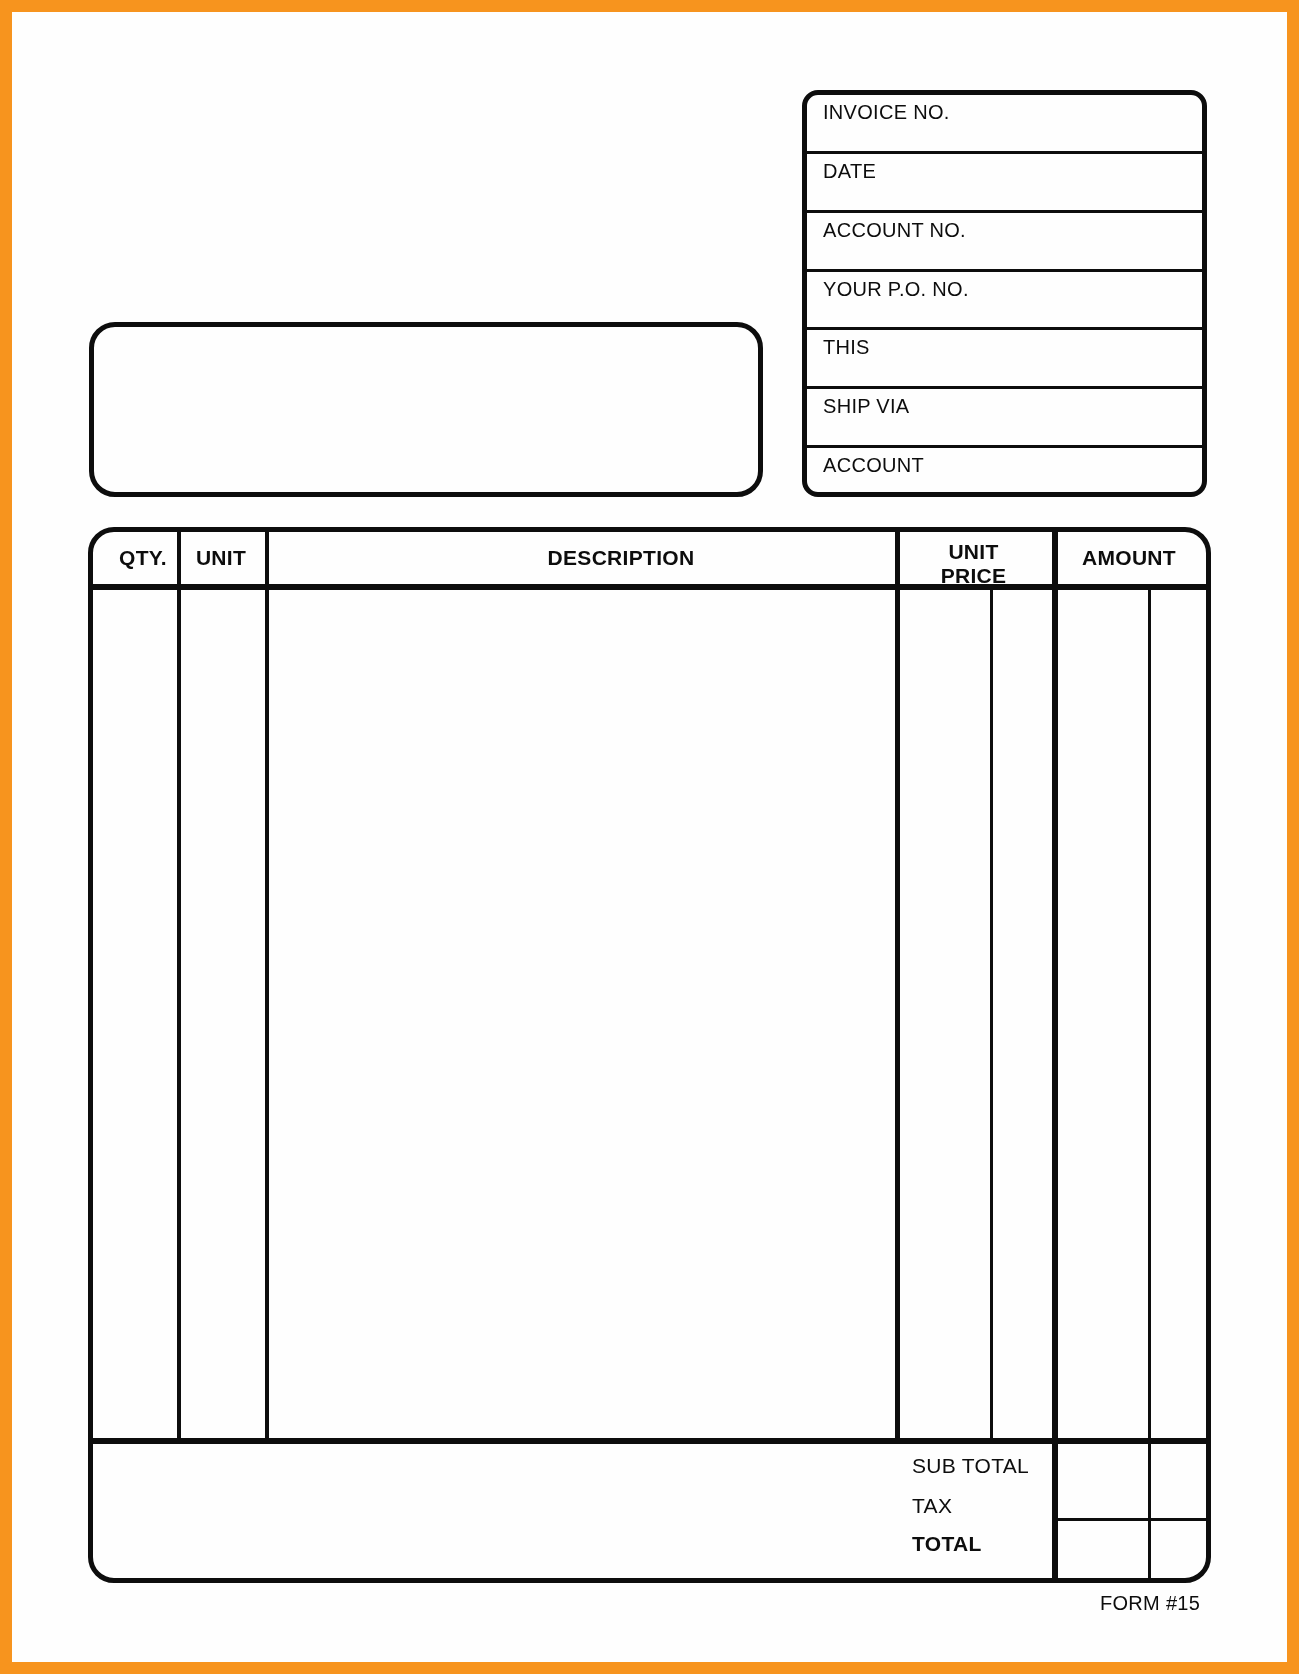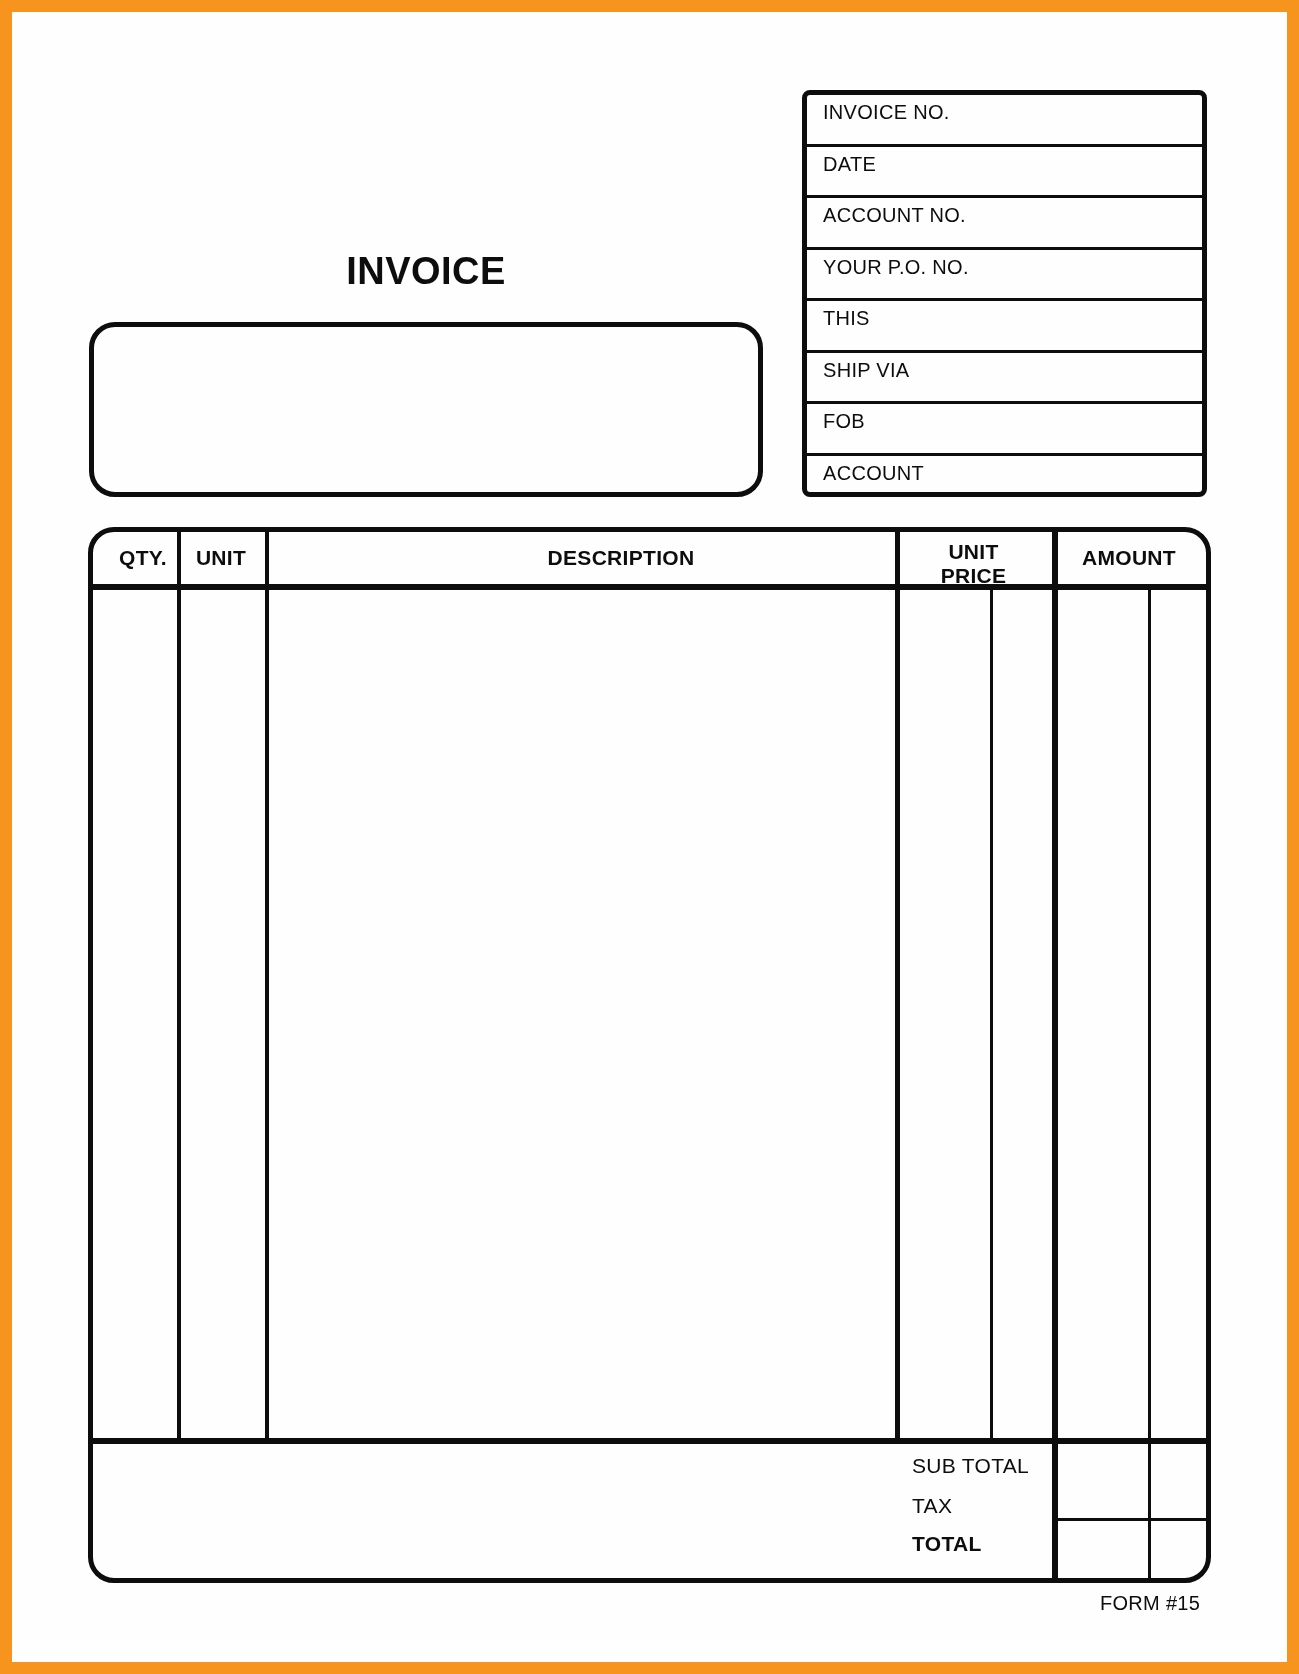--- a/index.html
+++ b/index.html
@@ -21,21 +21,21 @@
     position:absolute;left:89px;top:250px;width:674px;
     text-align:center;font-size:38px;font-weight:bold;letter-spacing:.5px;
   }
   .address-box{
     position:absolute;left:89px;top:322px;width:674px;height:175px;
     border:5px solid #0d0d0d;border-radius:26px;
     box-sizing:border-box;background:transparent;
   }
   .info-box{
     position:absolute;left:802px;top:90px;width:405px;height:407px;
-    border:5px solid #0d0d0d;border-radius:8px;
+    border:5px solid #0d0d0d;border-radius:16px;
     box-sizing:border-box;display:flex;flex-direction:column;overflow:hidden;gap:12px;
   }
   .info-row{flex:1;position:relative;}
   .info-row + .info-row{border-top:3px solid #0d0d0d;}
   .info-label{
     position:absolute;left:16px;top:6px;
     font-size:20px;letter-spacing:.3px;white-space:nowrap;
   }
   .items-table{
     position:absolute;left:88px;top:527px;width:1123px;height:1056px;
@@ -87,21 +87,20 @@
     position:absolute;left:1100px;top:1592px;
     font-size:20px;letter-spacing:.3px;
   }
 </style>
 </head>
 <body>
 
 <div class="page">
   <div class="orange-frame"></div>
 
-  <div class="title">INVOICE</div>
 
   <div class="address-box"></div>
 
   <div class="info-box">
     <div class="info-row">
       <span class="info-label">INVOICE NO.</span>
     </div>
     <div class="info-row">
       <span class="info-label">DATE</span>
     </div>
@@ -109,23 +108,20 @@
       <span class="info-label">ACCOUNT NO.</span>
     </div>
     <div class="info-row">
       <span class="info-label">YOUR P.O. NO.</span>
     </div>
     <div class="info-row">
       <span class="info-label">THIS</span>
     </div>
     <div class="info-row">
       <span class="info-label">SHIP VIA</span>
-    </div>
-    <div class="info-row">
-      <span class="info-label">FOB</span>
     </div>
     <div class="info-row">
       <span class="info-label">ACCOUNT</span>
     </div>
   </div>
 
   <div class="items-table">
     <div class="items-inner">
 
       <div class="vline v-qty"></div>

